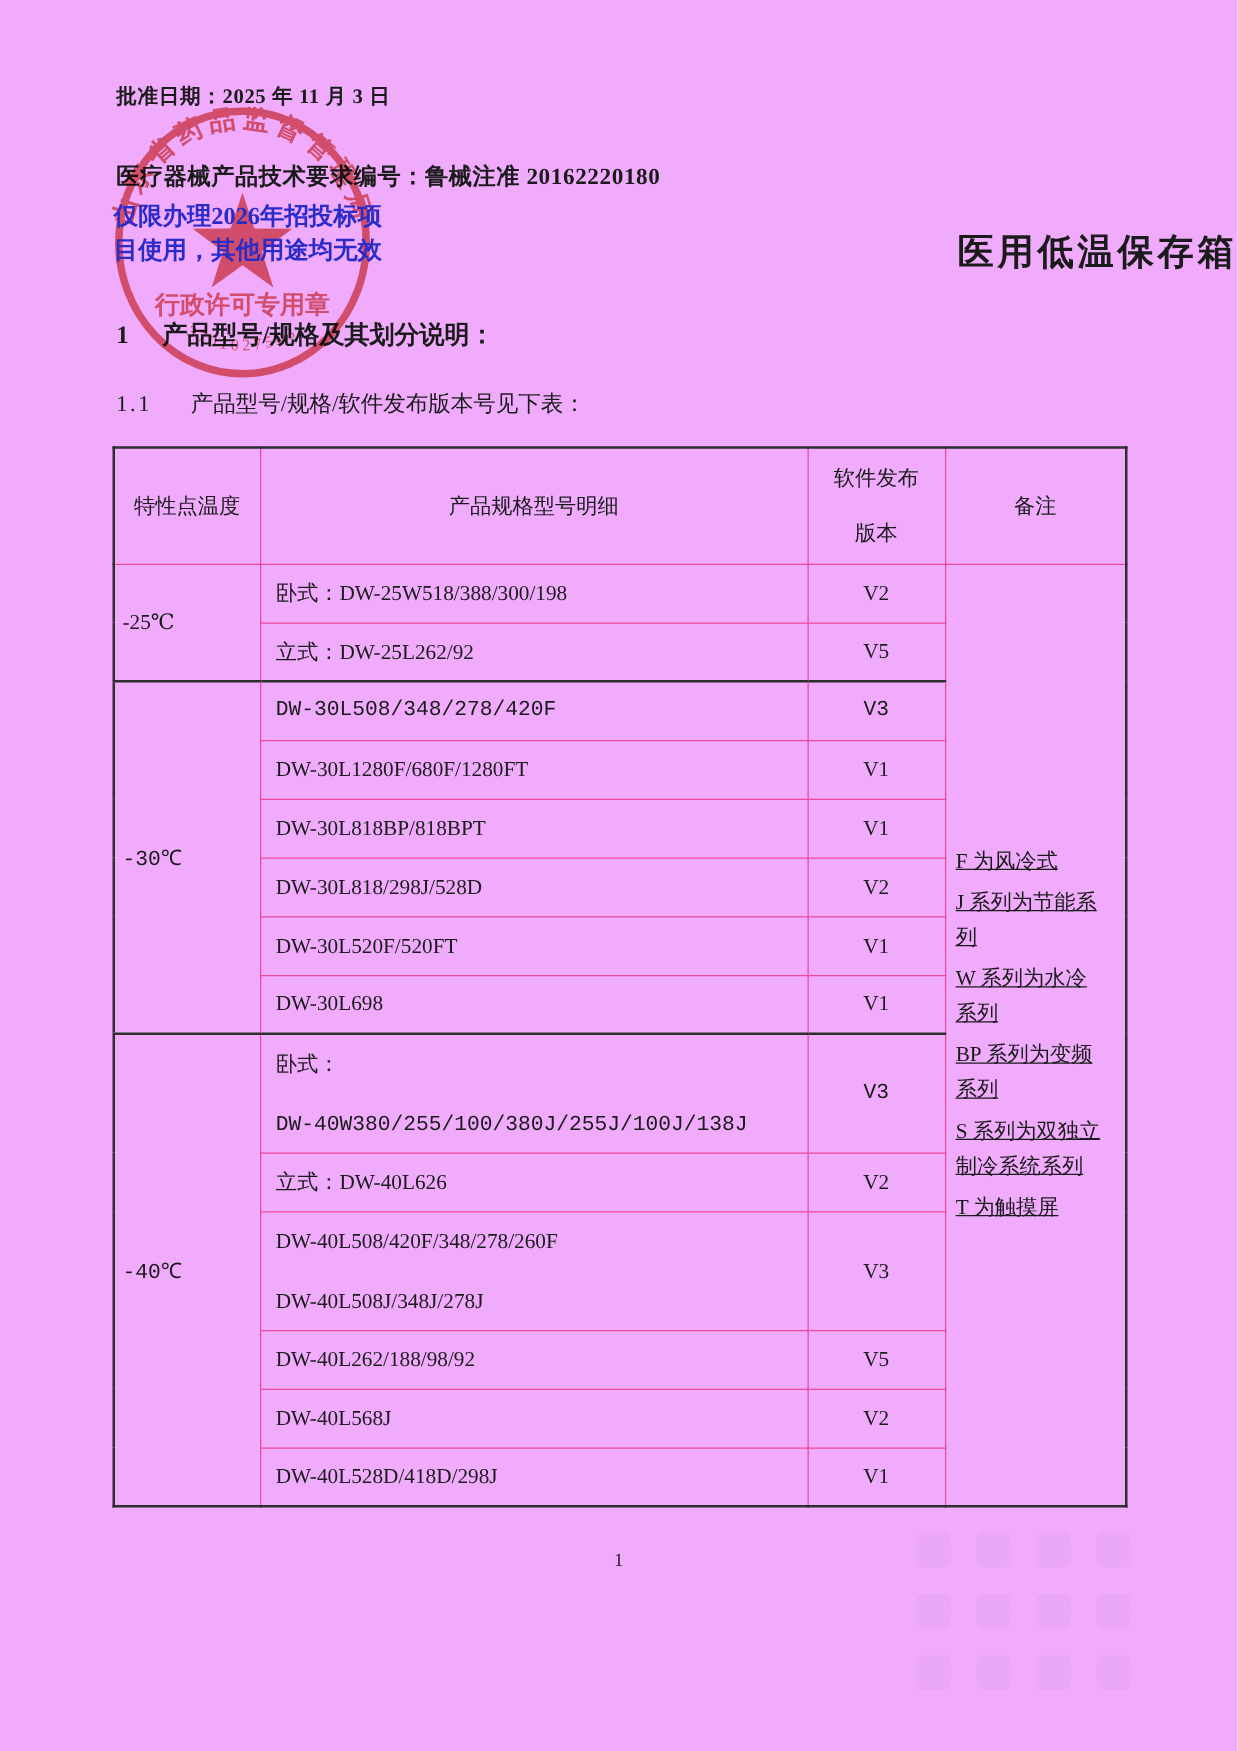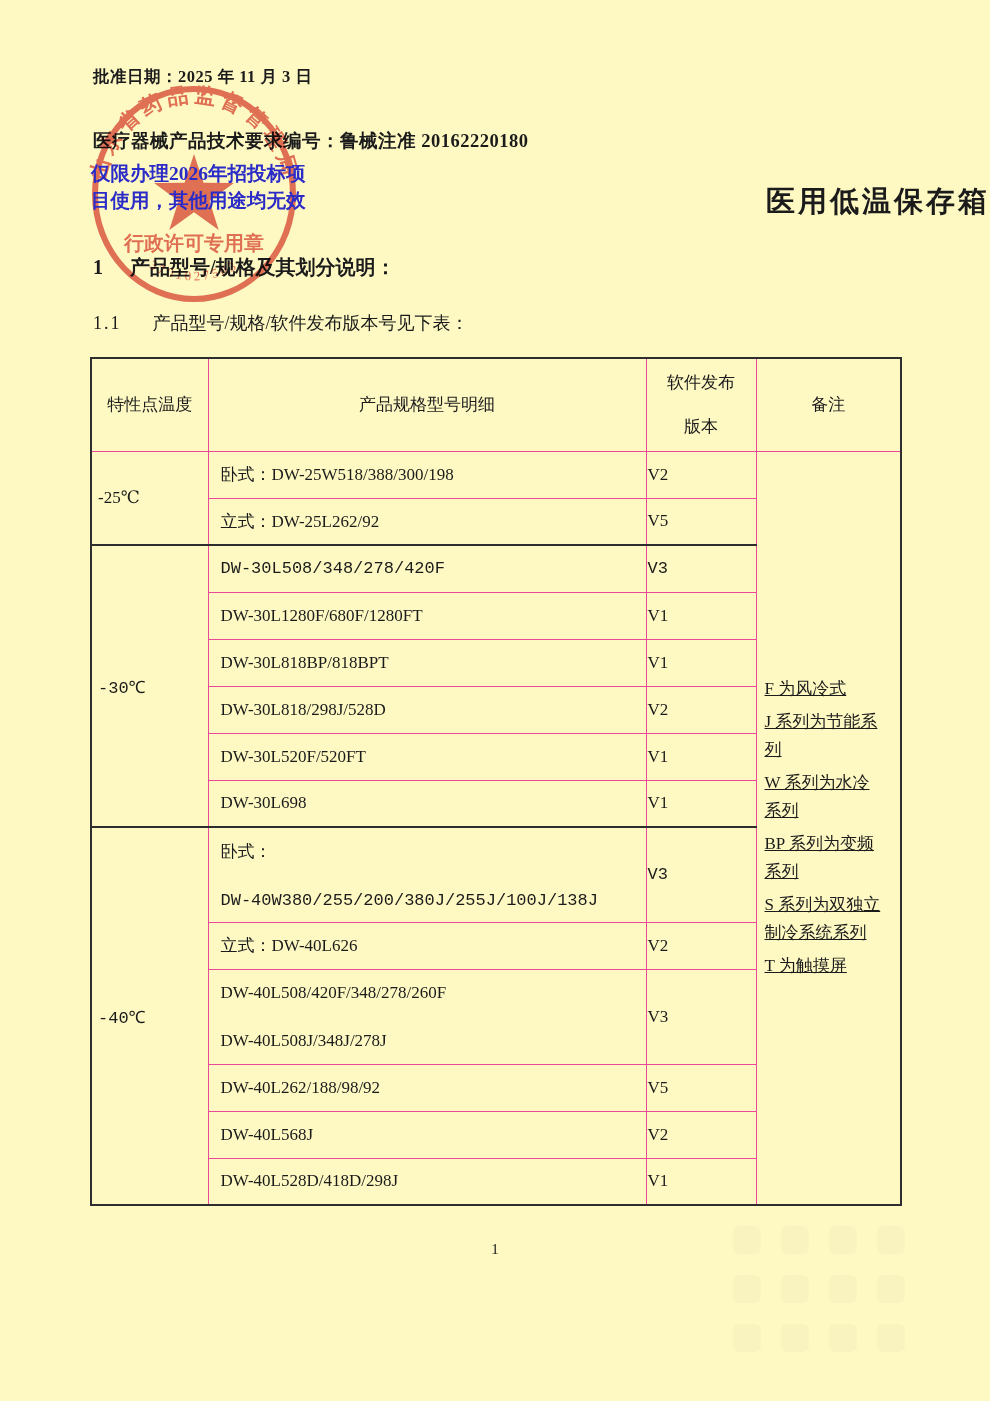--- a/index.html
+++ b/index.html
@@ -1,20 +1,20 @@
 <!DOCTYPE html>
 <html style="--stamp-color: #d9544c; --notice-color: #2b2bc8;"><head>
 <meta charset="utf-8">
 <style>
   html,body{margin:0;padding:0;background:#e9e9e9;}
   .page{
     position:relative;
     width:990px;height:1401px;
     margin:0 auto;
-    background:#fef9c3;
+    background:#f0abfc;
     overflow:hidden;
     font-family:"Liberation Serif","DejaVu Serif",serif;
     color:#1b1b1b;
   }
   .approval-line{
     position:absolute;left:93px;top:66px;
     font-size:16.5px;font-weight:600;letter-spacing:.5px;
   }
   .doc-number-line{
     position:absolute;left:93px;top:128px;
@@ -59,21 +59,21 @@
     font-weight:400;text-align:center;vertical-align:middle;
     border-bottom:2px solid #2e2e2e;
   }
   th.h-version{white-space:pre-line;line-height:2.6;}
   tbody tr{height:47px;}
   tbody tr.tall{height:95px;}
   tbody tr.section-start > td{border-top:2px solid #2e2e2e;font-family:Liberation Mono, monospace;}
   td.temp-cell{vertical-align:middle;padding-left:6px;text-align:left;margin-left:25px;}
   td.model-cell{vertical-align:middle;padding-left:12px;}
   tr.tall td.model-cell .model-lines{display:flex;flex-direction:column;gap:28px;}
-  td.version-cell{vertical-align:middle;}
+  td.version-cell{text-align:center;vertical-align:middle;}
   td.remark-cell{vertical-align:middle;padding-left:8px;}
   td.remark-cell p{width:118px;line-height:28px;margin:5px 0;text-decoration:underline;}
   .page-number{
     position:absolute;left:0;top:1241px;width:990px;
     text-align:center;font-size:15px;
   }
   .watermark-grid{
     position:absolute;left:733px;top:1226px;width:210px;height:140px;
     display:grid;grid-template-columns:repeat(4,28px);grid-auto-rows:28px;
     column-gap:20px;row-gap:21px;z-index:0;
@@ -211,21 +211,21 @@
                 <div class="mline">DW-30L698</div>
               </div>
             </td>
             <td class="version-cell">V1</td>
           </tr>
           <tr class="tall section-start">
             <td class="temp-cell" rowspan="6">-40℃</td>
             <td class="model-cell">
               <div class="model-lines">
                 <div class="mline">卧式：</div>
-                <div class="mline">DW-40W380/255/200/380J/255J/100J/138J</div>
+                <div class="mline">DW-40W380/255/100/380J/255J/100J/138J</div>
               </div>
             </td>
             <td class="version-cell">V3</td>
           </tr>
           <tr>
             <td class="model-cell">
               <div class="model-lines">
                 <div class="mline">立式：DW-40L626</div>
               </div>
             </td>

